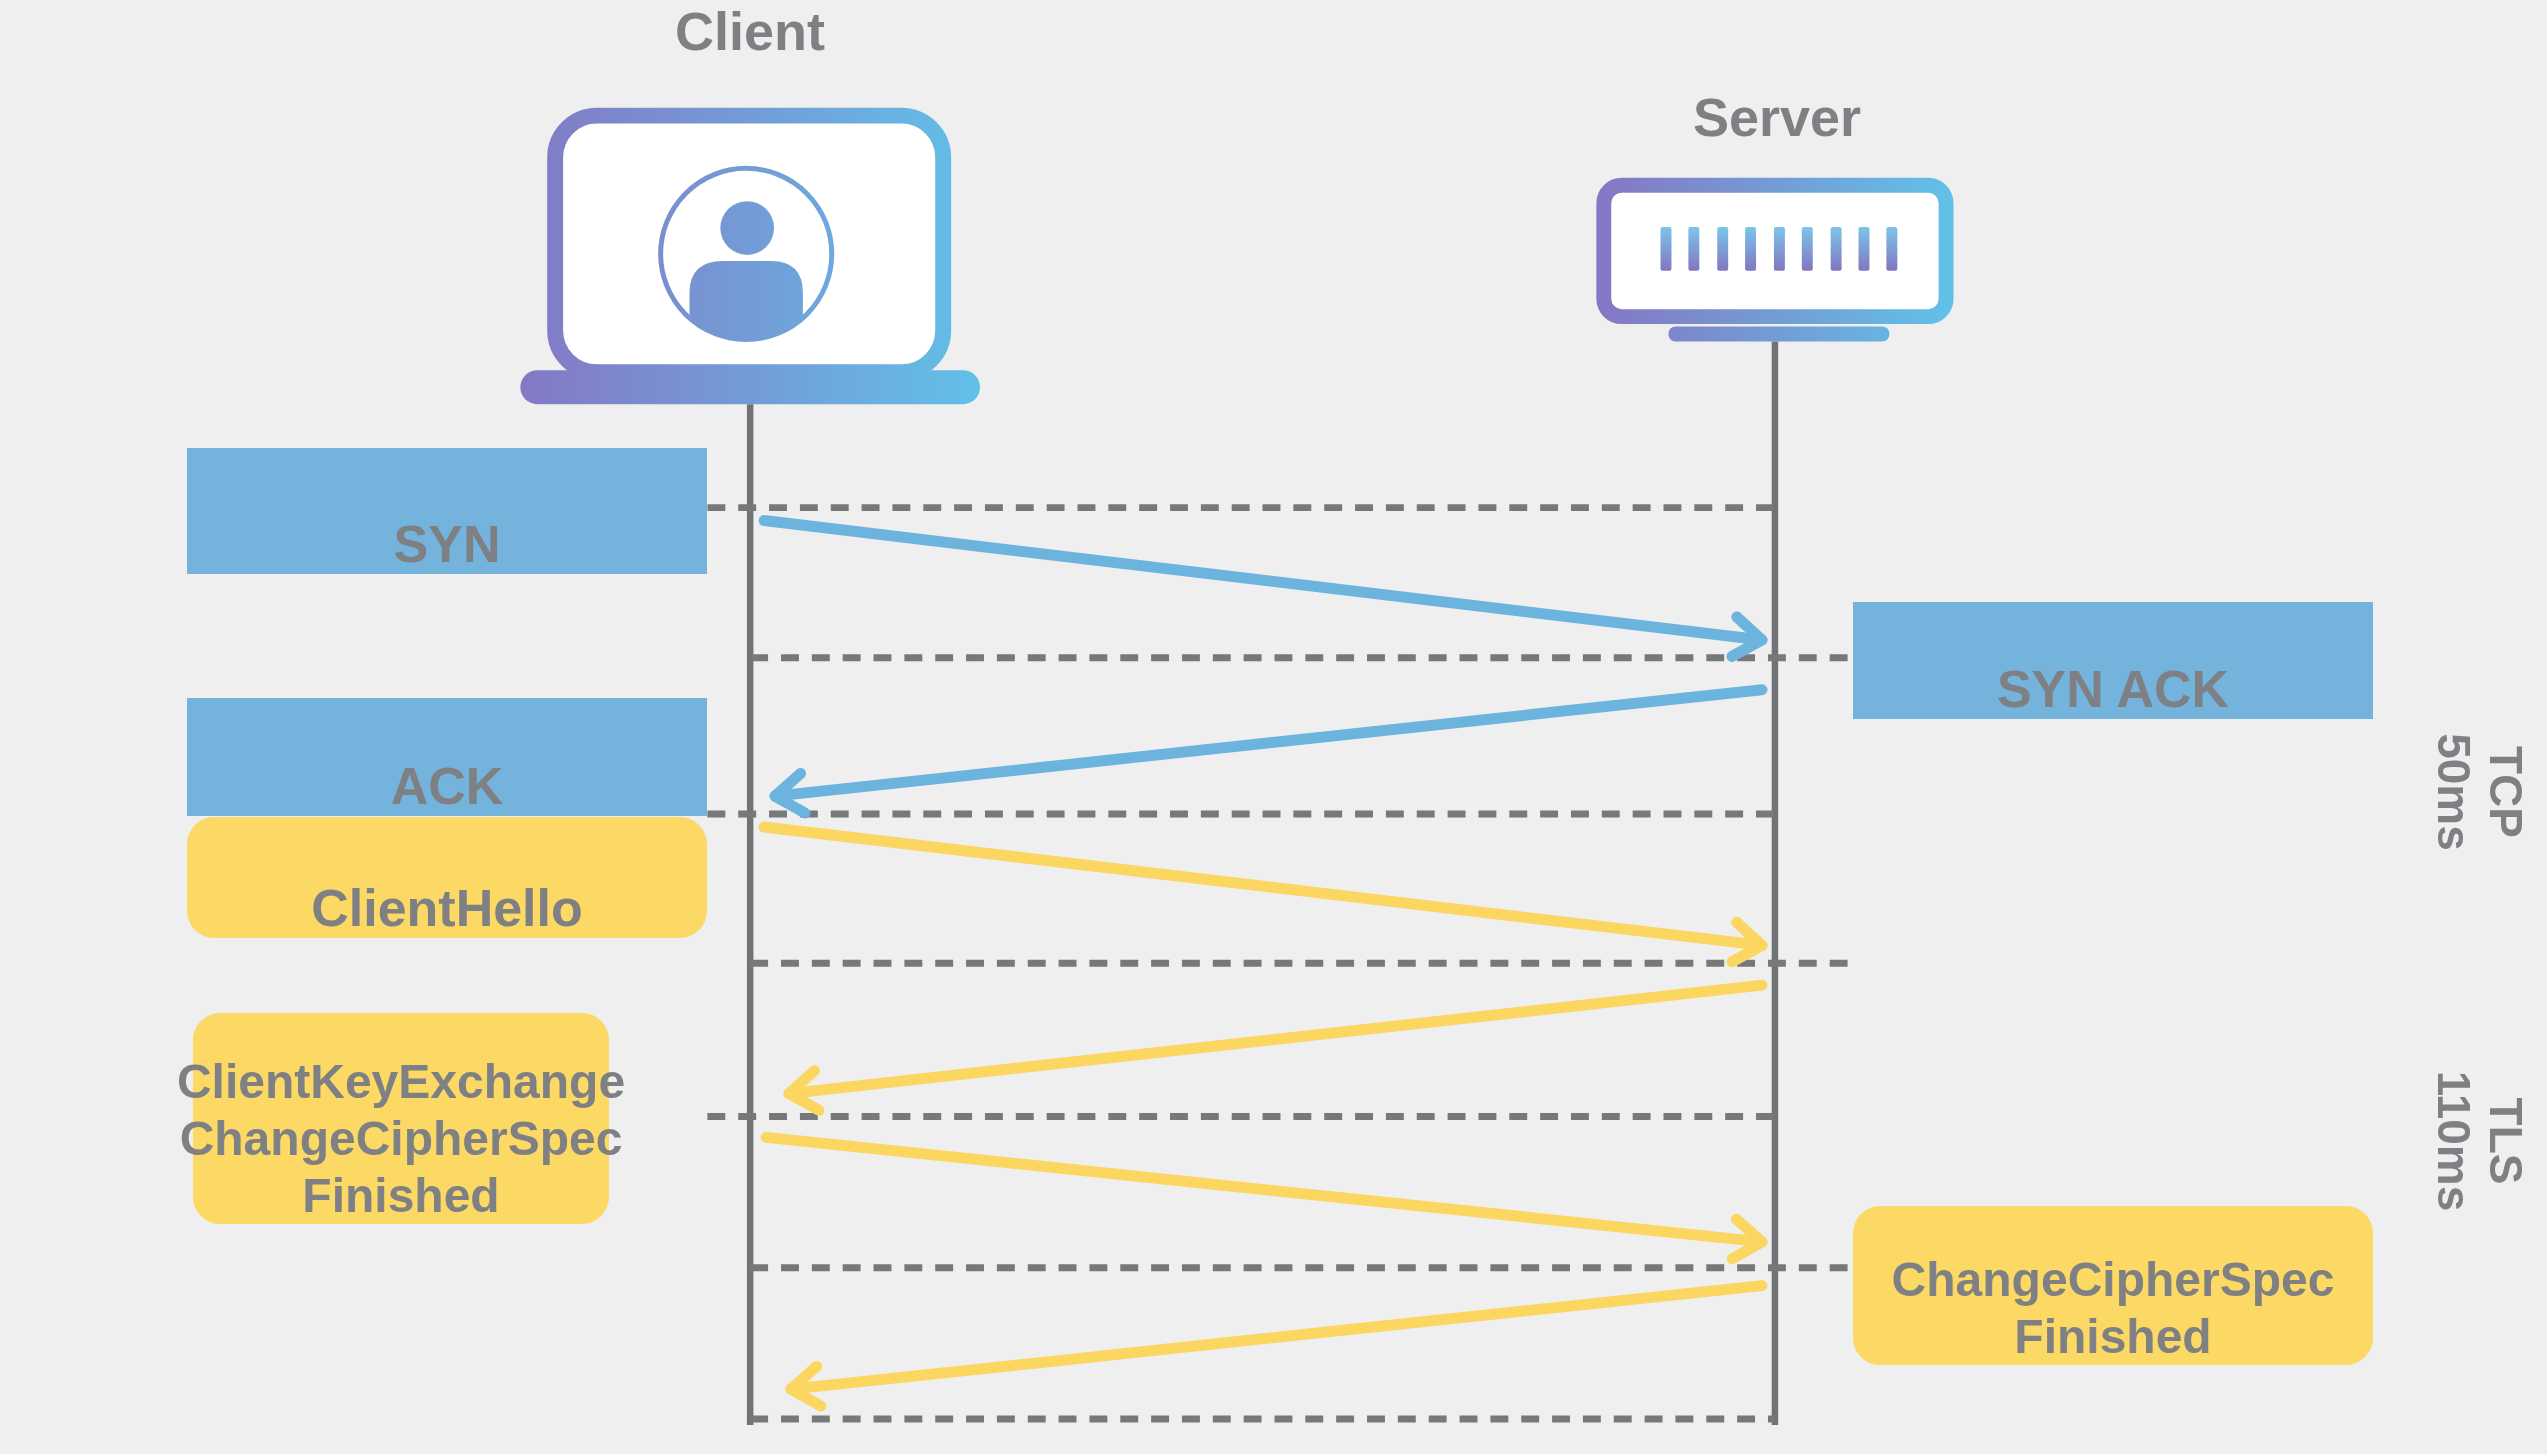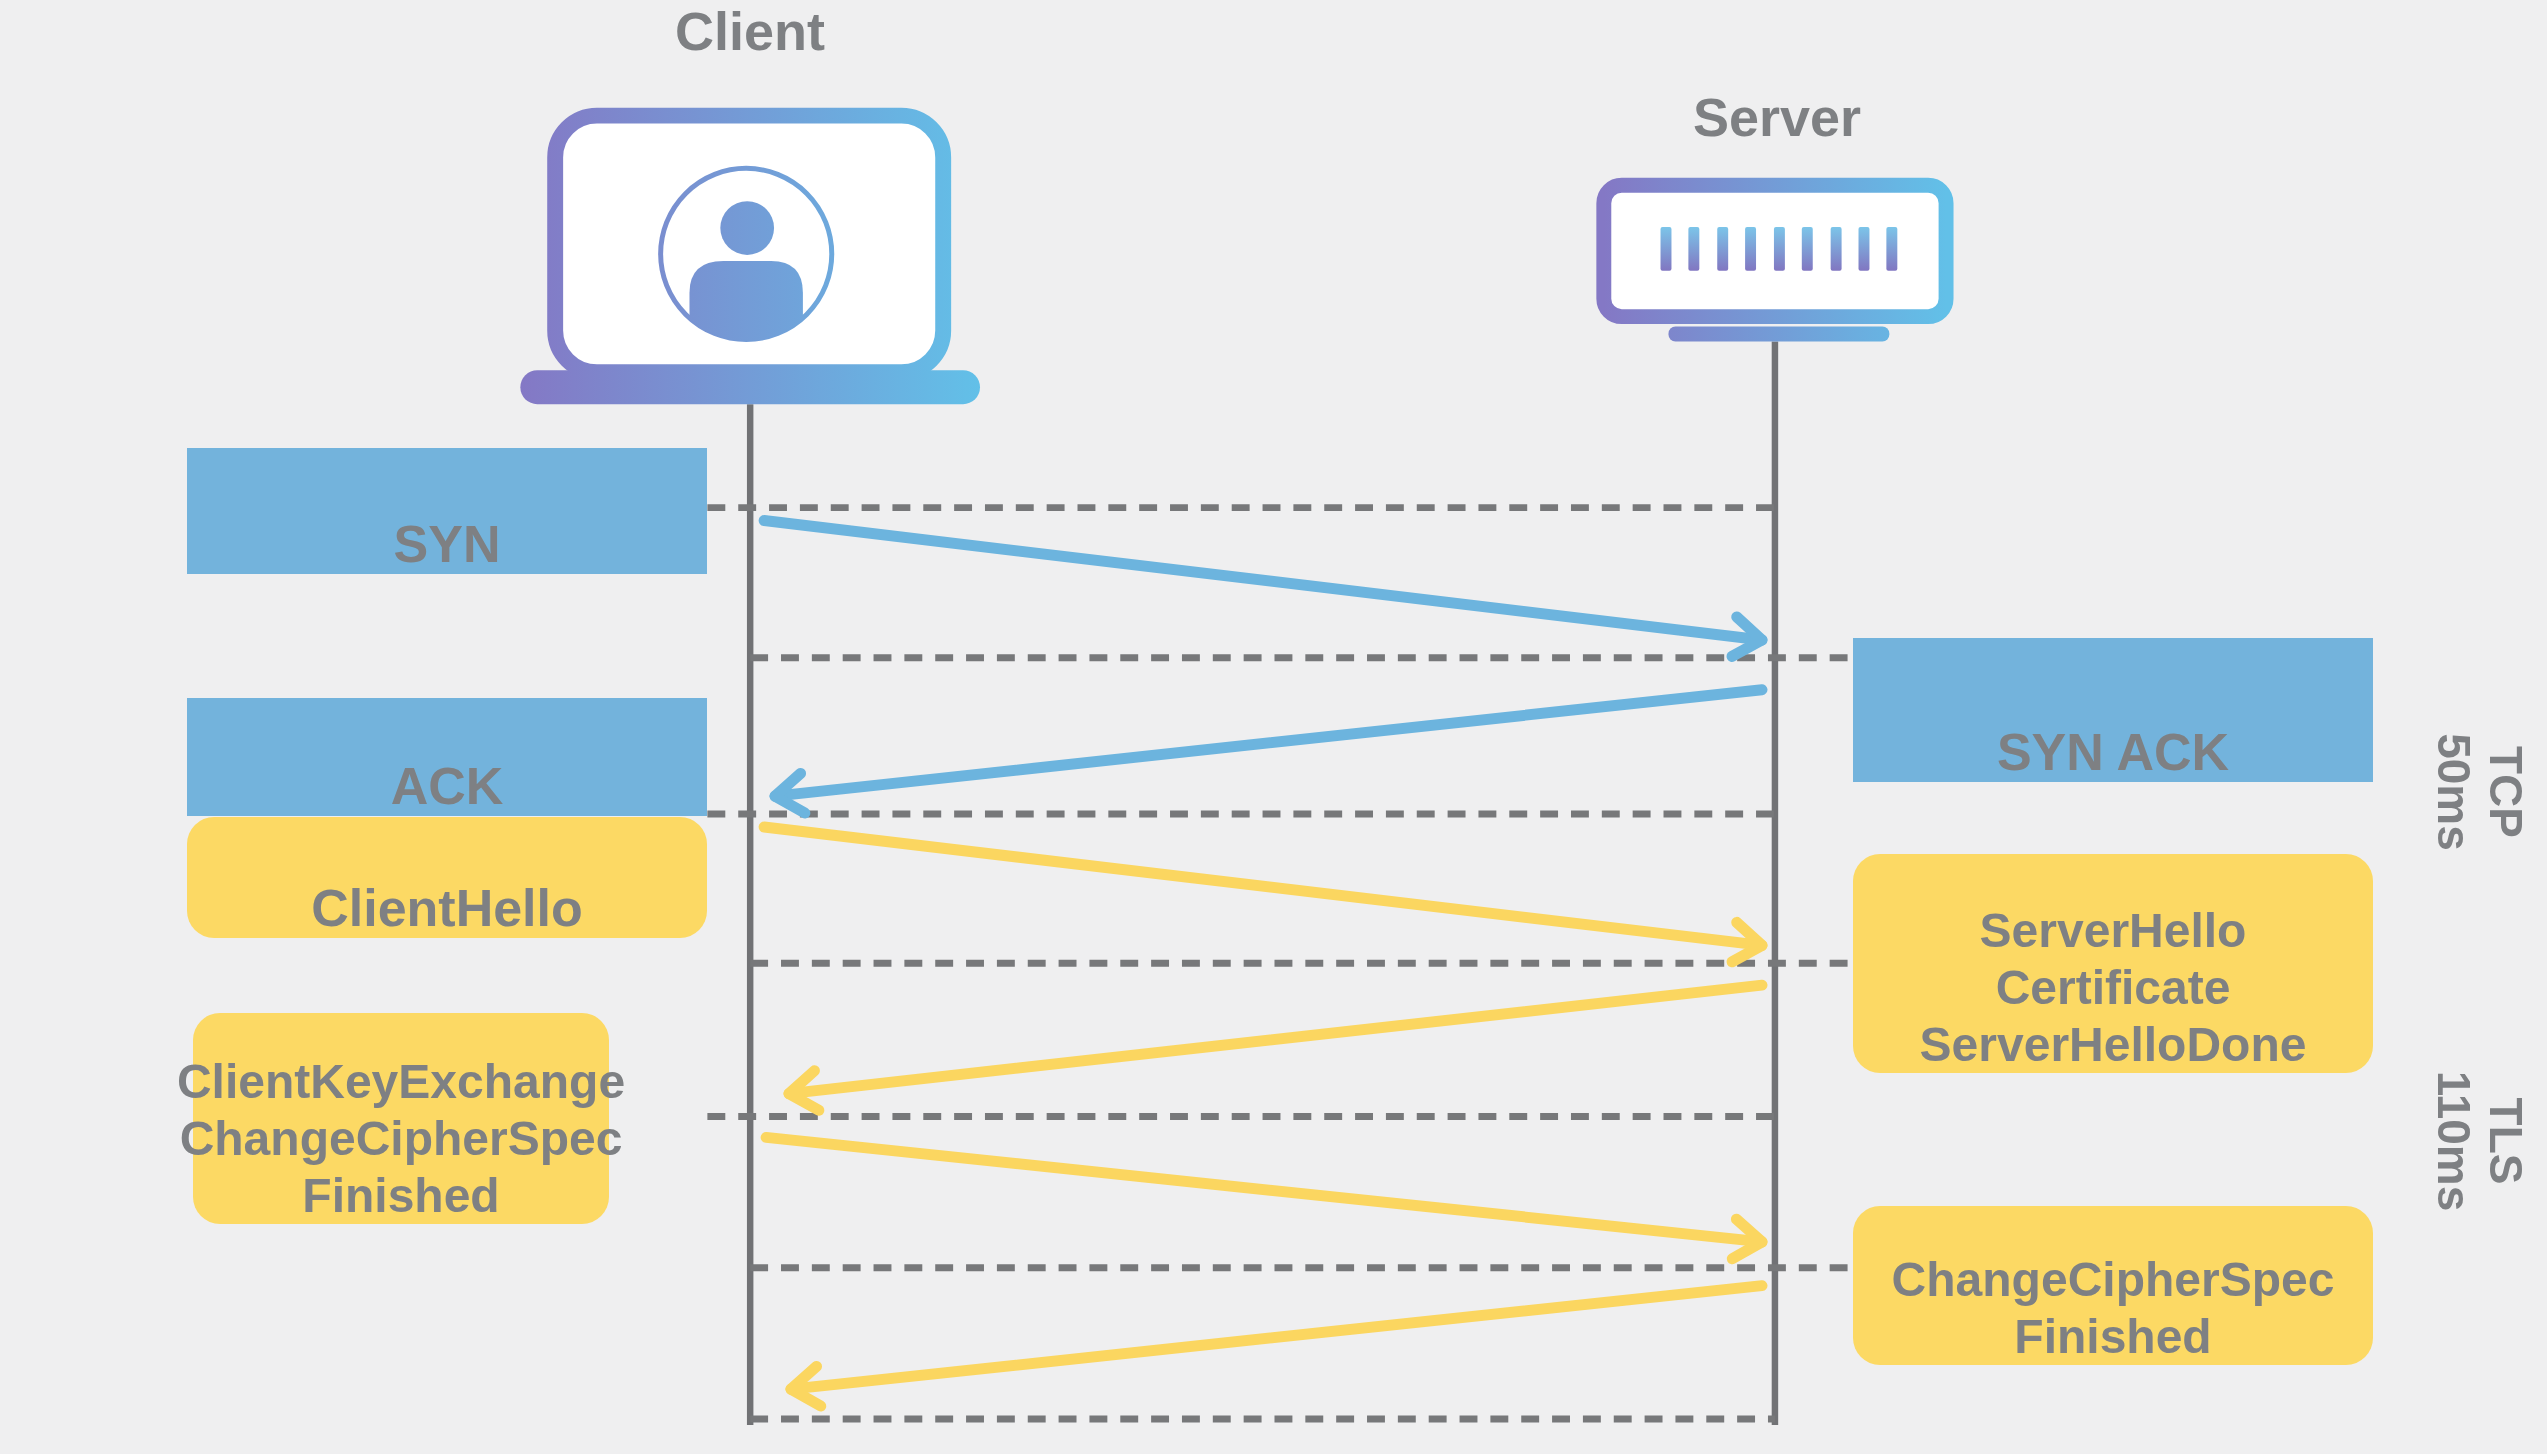--- a/index.html
+++ b/index.html
@@ -25,21 +25,21 @@
     position:absolute;display:flex;flex-direction:column;align-items:center;justify-content:flex-end;
     text-align:center;font-weight:bold;color:var(--text);
   }
   .msg-box .line{display:block;}
   .single{font-size:52px;}
   .multi{font-size:48px;line-height:57px;}
   .blue-box{background:var(--blue);}
   .yellow-box{background:var(--yellow);border-radius:27px;}
 
   #box-syn        {left:187px; top:448px;  width:520px; height:126px;}
-  #box-synack     {left:1853px;top:602px;  width:520px; height:144px;margin-top:36px;}
+  #box-synack     {left:1853px;top:602px;  width:520px; height:117px;}
   #box-ack        {left:187px; top:698px;  width:520px; height:118px;}
   #box-clienthello{left:187px; top:817px;  width:520px; height:121px;}
   #box-serverhello{left:1853px;top:854px;  width:520px; height:219px;}
   #box-cke        {left:193px; top:1013px; width:416px; height:211px;}
   #box-ccs        {left:1853px;top:1206px; width:520px; height:159px;}
 
   .phase-label{
     position:absolute;transform:translate(-50%,-50%) rotate(90deg);
     font-size:46px;font-weight:bold;color:var(--text);
     text-align:center;line-height:52px;white-space:nowrap;
@@ -143,25 +143,20 @@
   </div>
 
   <div class="msg-box blue-box single" id="box-ack">
     <span class="line">ACK</span>
   </div>
 
   <div class="msg-box yellow-box single" id="box-clienthello">
     <span class="line">ClientHello</span>
   </div>
 
-  <div class="msg-box yellow-box multi" id="box-serverhello">
-    <span class="line">ServerHello</span>
-    <span class="line">Certificate</span>
-    <span class="line">ServerHelloDone</span>
-  </div>
 
   <div class="msg-box yellow-box multi" id="box-cke">
     <span class="line">ClientKeyExchange</span>
     <span class="line">ChangeCipherSpec</span>
     <span class="line">Finished</span>
   </div>
 
   <div class="msg-box yellow-box multi" id="box-ccs">
     <span class="line">ChangeCipherSpec</span>
     <span class="line">Finished</span>

